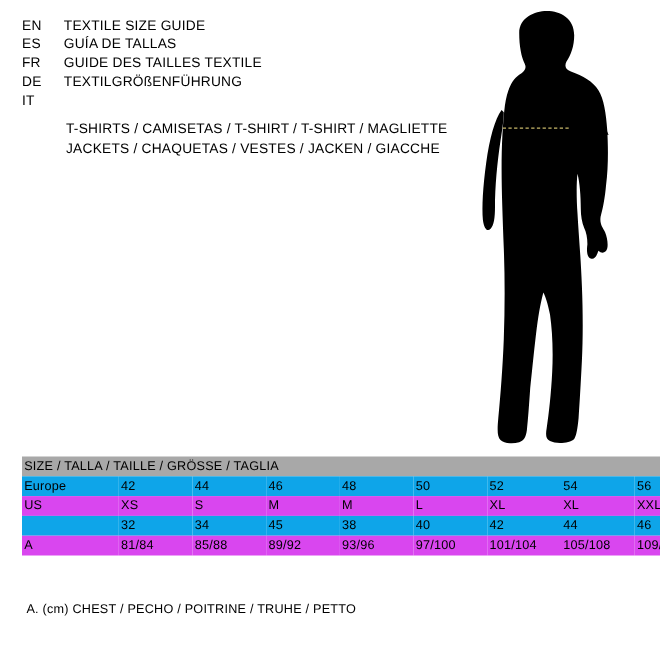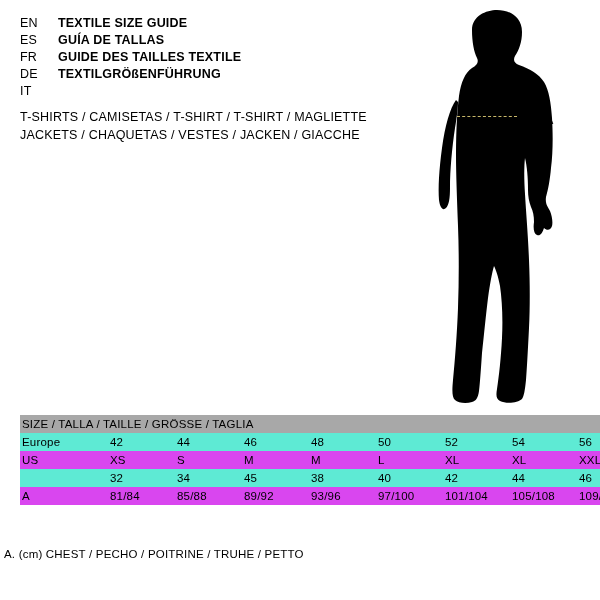--- a/index.html
+++ b/index.html
@@ -34,35 +34,35 @@
     height: 17px;
     font-size: 12.5px;
     letter-spacing: 0.2px;
   }
   .lang-code {
     width: 38px;
     flex: 0 0 38px;
   }
   .lang-text {
     flex: 1 1 auto;
-    font-weight: bold;
   }
 
   
   .prod-lines {
     position: absolute;
     left: 20px;
     top: 110px;
     width: 400px;
   }
   .prod-line {
     font-size: 12.5px;
     height: 18px;
     letter-spacing: 0.2px;
     white-space: nowrap;
+    margin-left: 40px;
   }
 
   
   .figure {
     position: absolute;
     left: 400px;
     top: 8px;
     width: 200px;
     height: 400px;
   }
@@ -117,31 +117,31 @@
     padding: 3px 0 3px 2px;
     font-weight: normal;
     letter-spacing: 0.2px;
   }
   table.size-table th {
     background: #a8a8a8;
     color: #000;
     font-size: 11.5px;
   }
   tr.row-shade td {
-    background: #5eead4;
+    background: #0ea5e9;
   }
   tr.row-plain td {
     background: #d946ef;
   }
   col.c-label { width: 88px; }
   col.c-val { width: 67px; }
 
   .footnote {
     position: absolute;
-    left: 4px;
+    left: 24px;
     top: 548px;
     font-size: 11.5px;
     letter-spacing: 0.2px;
   }
 </style>
 </head>
 <body>
 
 <div class="page">
 

